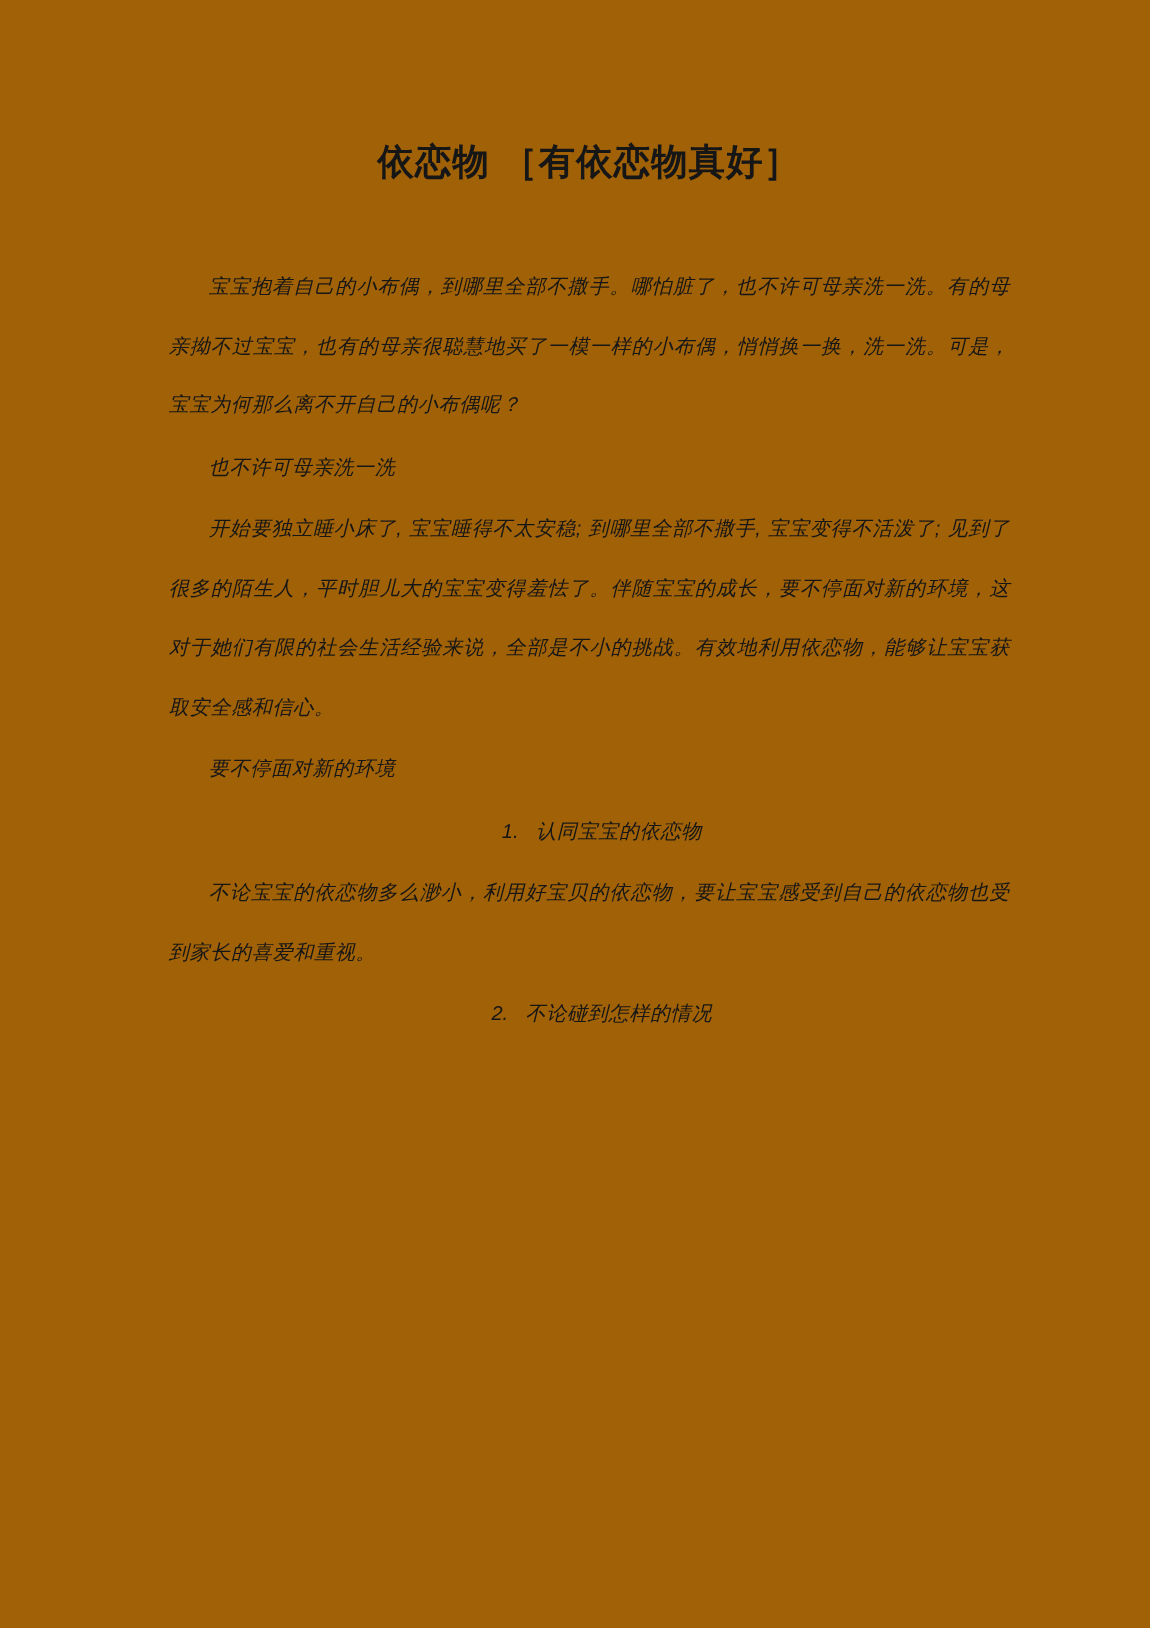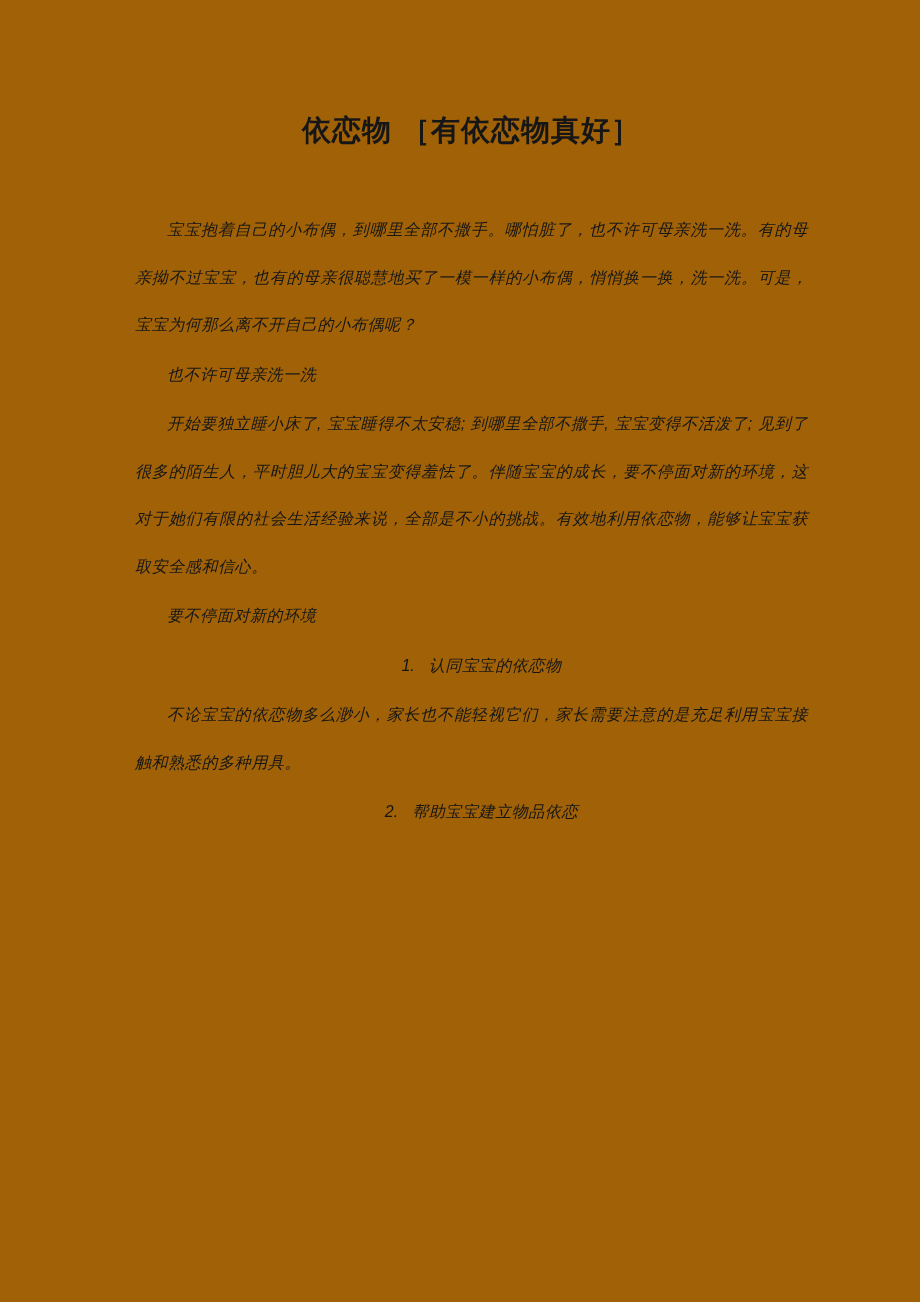--- a/index.html
+++ b/index.html
@@ -48,19 +48,19 @@
     <p class="para">宝宝抱着自己的小布偶，到哪里全部不撒手。哪怕脏了，也不许可母亲洗一洗。有的母亲拗不过宝宝，也有的母亲很聪慧地买了一模一样的小布偶，悄悄换一换，洗一洗。可是，宝宝为何那么离不开自己的小布偶呢？</p>
 
     <p class="heading">也不许可母亲洗一洗</p>
 
     <p class="para">开始要独立睡小床了, 宝宝睡得不太安稳; 到哪里全部不撒手, 宝宝变得不活泼了; 见到了很多的陌生人，平时胆儿大的宝宝变得羞怯了。伴随宝宝的成长，要不停面对新的环境，这对于她们有限的社会生活经验来说，全部是不小的挑战。有效地利用依恋物，能够让宝宝获取安全感和信心。</p>
 
     <p class="heading">要不停面对新的环境</p>
 
     <p class="list-item"><span class="list-num">1.</span><span>认同宝宝的依恋物</span></p>
 
-    <p class="para">不论宝宝的依恋物多么渺小，家长也不能轻视它们，家长需要注意的是充足利用宝宝接触和熟悉的多种用具。</p>
+    <p class="para">不论宝宝的依恋物多么渺小，利用好宝贝的依恋物，要让宝宝感受到自己的依恋物也受到家长的喜爱和重视。</p>
 
-    <p class="list-item"><span class="list-num">2.</span><span>帮助宝宝建立物品依恋</span></p>
+    <p class="list-item"><span class="list-num">2.</span><span>不论碰到怎样的情况</span></p>
 
 
   </div>
 </div>
 
 </body></html>

